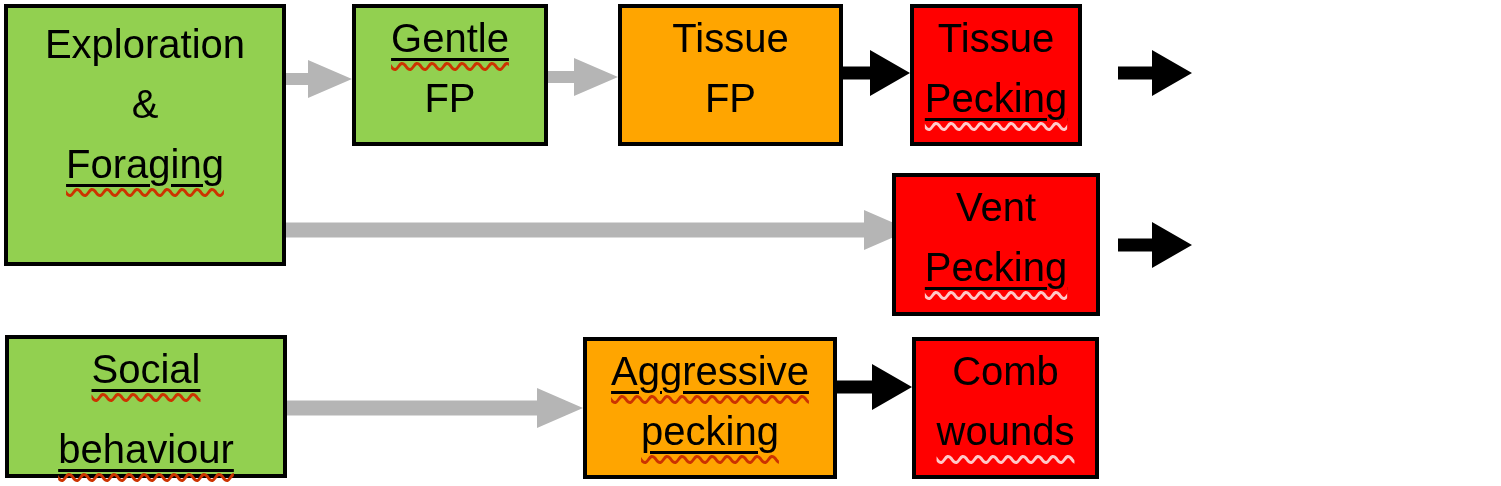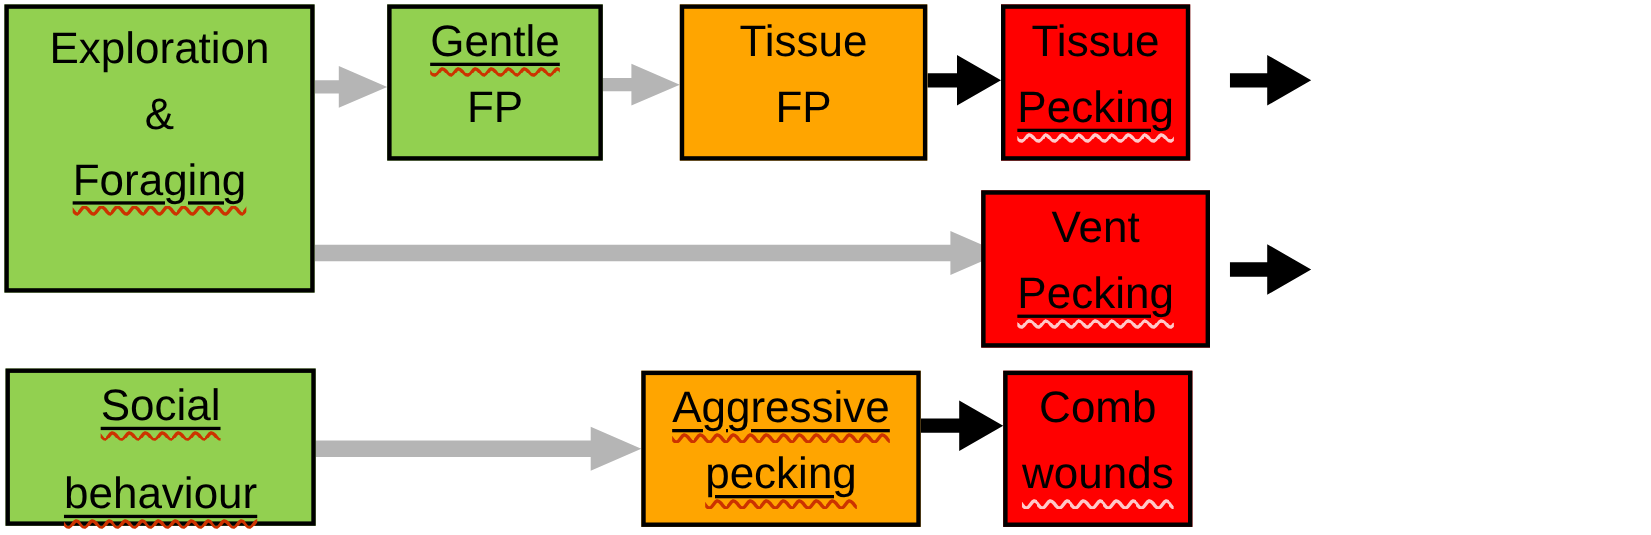--- a/index.html
+++ b/index.html
@@ -24,21 +24,21 @@
     color:#000000;
   }
   #n-exploration{left:4px;top:4px;width:282px;height:262px;justify-content:flex-start;padding-top:6px;}
   #n-gentle     {left:352px;top:4px;width:196px;height:142px;}
   #n-severe     {left:618px;top:4px;width:225px;height:142px;}
   #n-tissue     {left:910px;top:4px;width:172px;height:142px;}
   #n-cannibalism{left:1192px;top:4px;width:305px;height:451px;}
   #n-vent       {left:892px;top:173px;width:208px;height:143px;}
   #n-social     {left:5px;top:335px;width:282px;height:143px;gap:20px;}
   #n-aggressive {left:583px;top:337px;width:254px;height:142px;}
-  #n-comb       {left:912px;top:337px;width:172px;height:142px;}
+  #n-comb       {left:912px;top:337px;width:187px;height:142px;}
 
   
   .u{
     text-decoration-line:underline;
     text-decoration-style:solid;
     text-decoration-color:#000000;
     text-decoration-thickness:3px;
     text-underline-offset:6px;
   }
   

